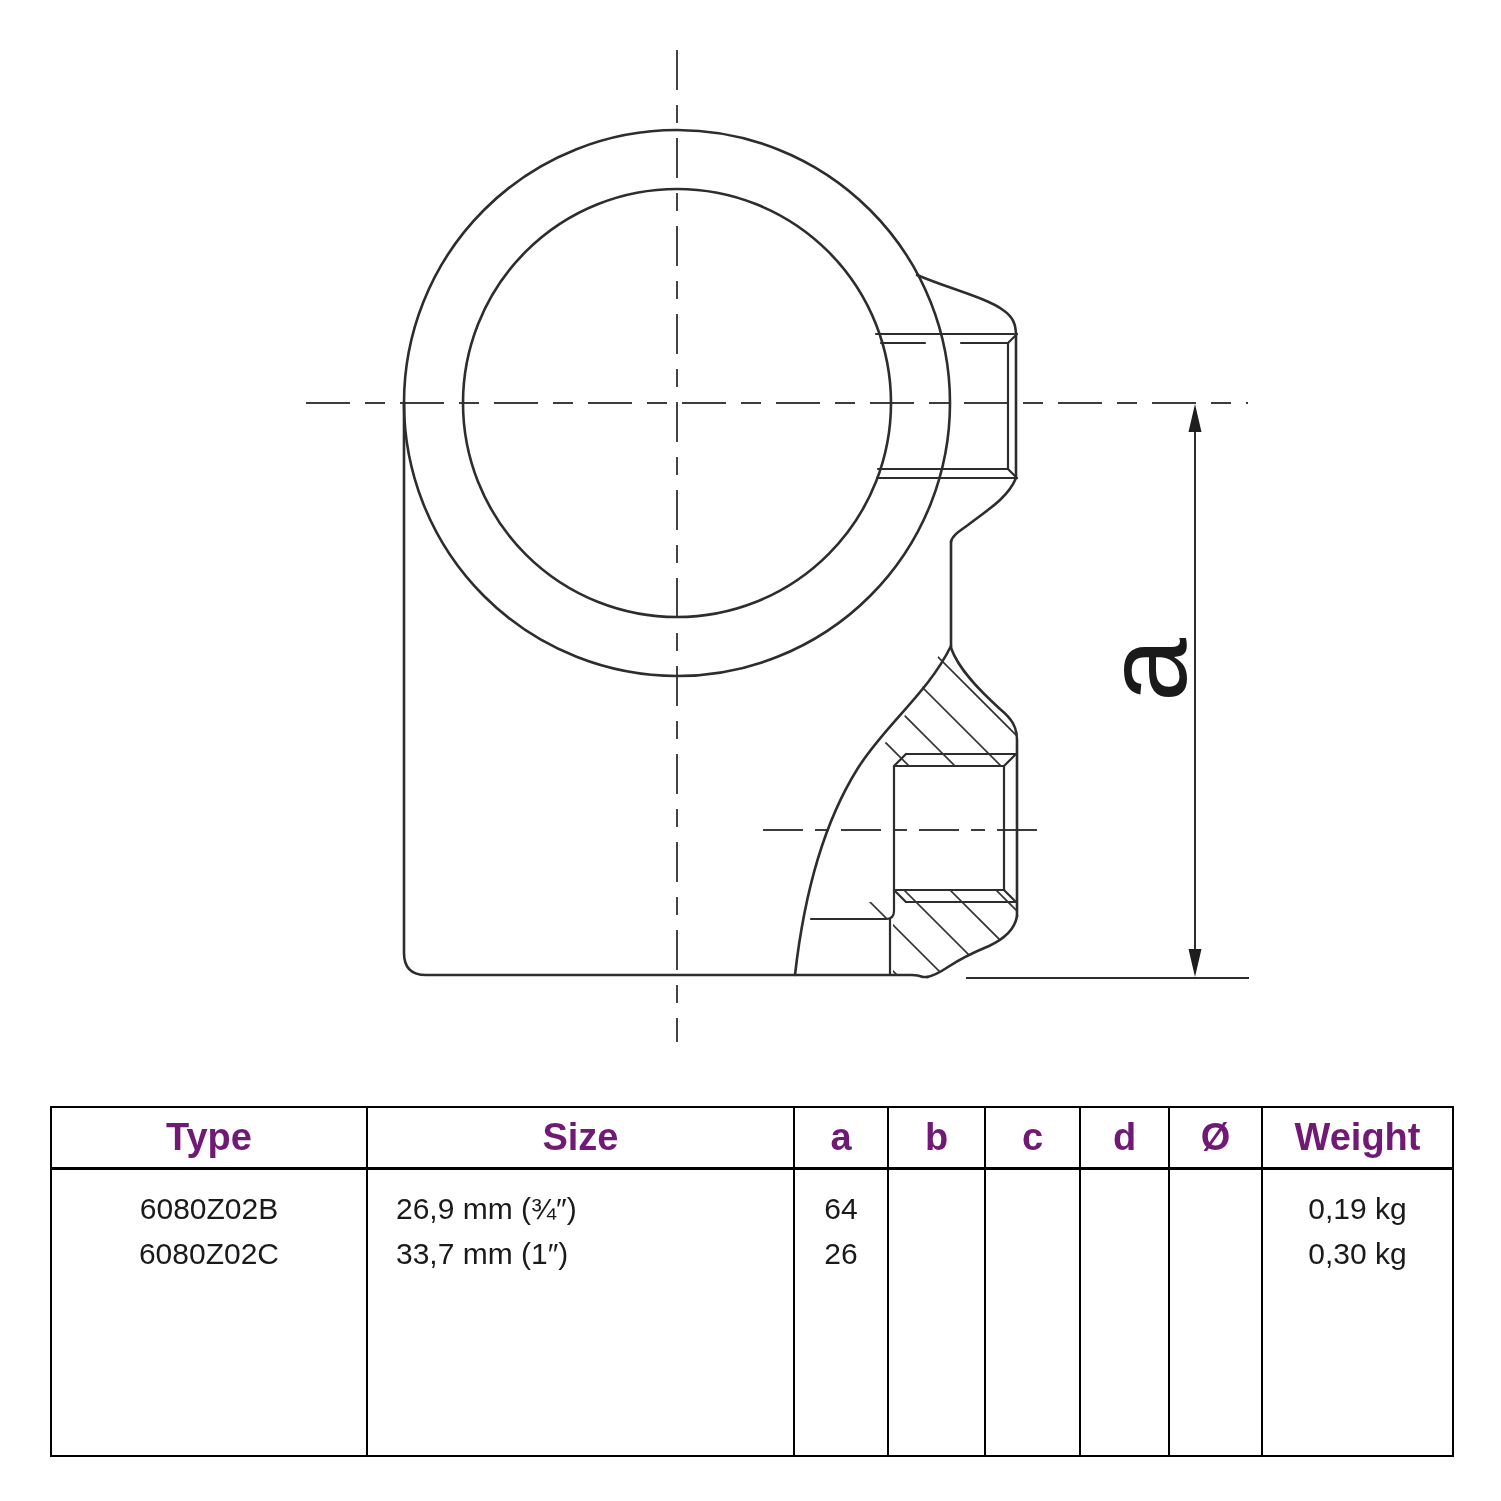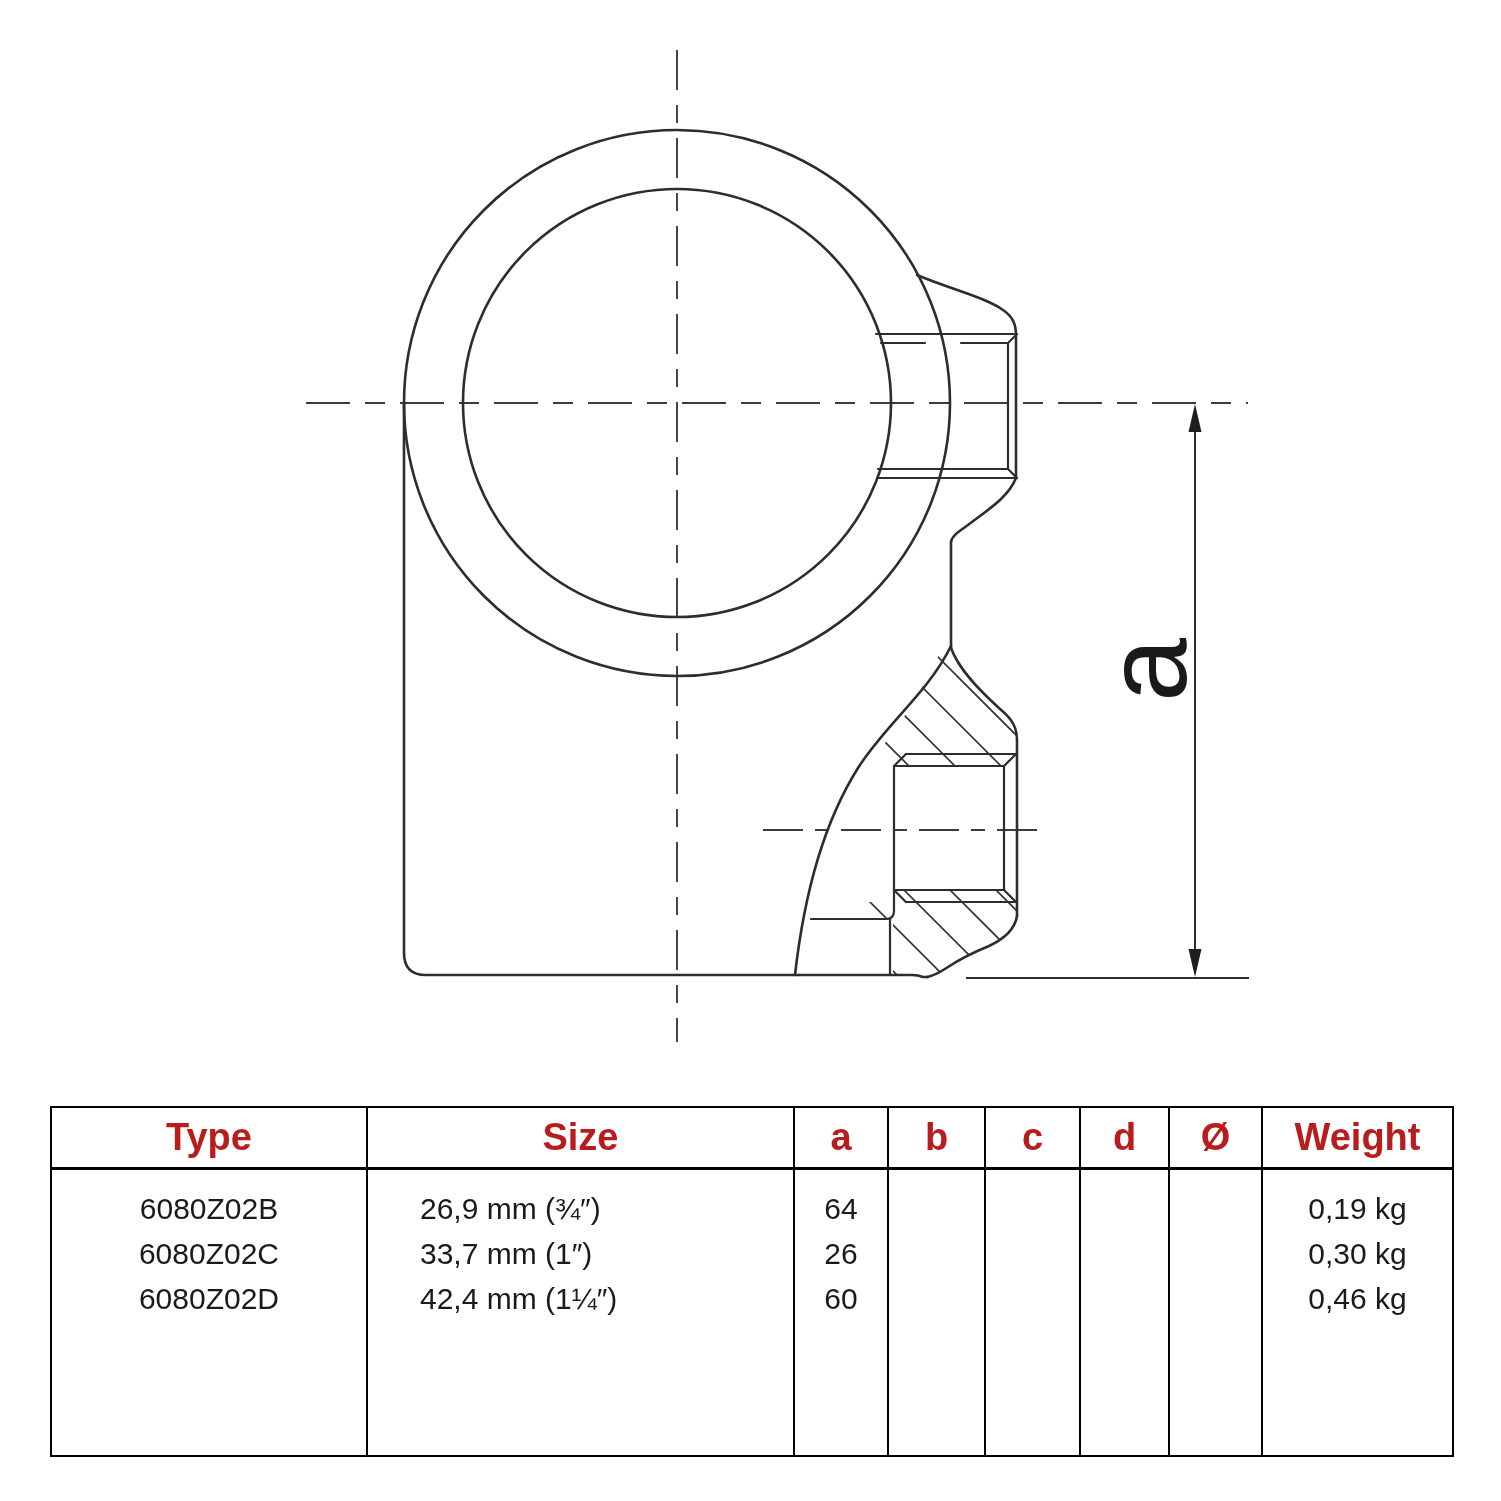--- a/index.html
+++ b/index.html
@@ -4,27 +4,27 @@
 <style>
   html,body{margin:0;padding:0;background:#ffffff;}
   .page{position:relative;width:1501px;height:1501px;background:#ffffff;overflow:hidden;
         font-family:"Liberation Sans", sans-serif;}
   .drawing{position:absolute;left:0;top:0;width:1501px;height:1085px;}
   .spec-table{position:absolute;left:50px;top:1106px;width:1402px;height:351px;
               border-collapse:collapse;table-layout:fixed;background:#fff;}
   .spec-table td,.spec-table th{border-left:2px solid #000;border-right:2px solid #000;
               padding:0;margin:0;overflow:hidden;white-space:nowrap;}
   .spec-table{border:2px solid #000;}
-  .spec-table thead th{height:59px;font-size:38px;font-weight:bold;color:#b91c1c;
+  .spec-table thead th{height:59px;font-size:38px;font-weight:bold;color:#701a75;
               text-align:center;vertical-align:middle;border-bottom:3px solid #000;}
   .spec-table tbody td{font-size:30px;color:#1a1a1a;text-align:center;vertical-align:middle;
               height:45px;line-height:45px;}
   .spec-table tbody tr.spacer td{height:16px;line-height:16px;}
   .spec-table tbody tr.filler td{height:auto;}
-  .spec-table td.size-cell{text-align:left;padding-left:52px;}
+  .spec-table td.size-cell{text-align:left;padding-left:28px;}
   svg text{font-family:"Liberation Sans", sans-serif;}
 </style>
 </head>
 <body>
 
 <div class="page">
 
   <svg class="drawing" viewBox="0 0 1501 1085" xmlns="http://www.w3.org/2000/svg">
     <defs>
       <clipPath id="hatchUpper">
@@ -146,30 +146,20 @@
       <tr>
         <td>6080Z02C</td>
         <td class="size-cell">33,7 mm (1″)</td>
         <td>26</td>
         <td></td>
         <td></td>
         <td></td>
         <td></td>
         <td>0,30 kg</td>
       </tr>
-      <tr>
-        <td>6080Z02D</td>
-        <td class="size-cell">42,4 mm (1¼″)</td>
-        <td>60</td>
-        <td></td>
-        <td></td>
-        <td></td>
-        <td></td>
-        <td>0,46 kg</td>
-      </tr>
       <tr class="filler">
         <td></td>
           <td></td>
           <td></td>
           <td></td>
         <td></td>
           <td></td>
           <td></td>
           <td></td>
       </tr>

